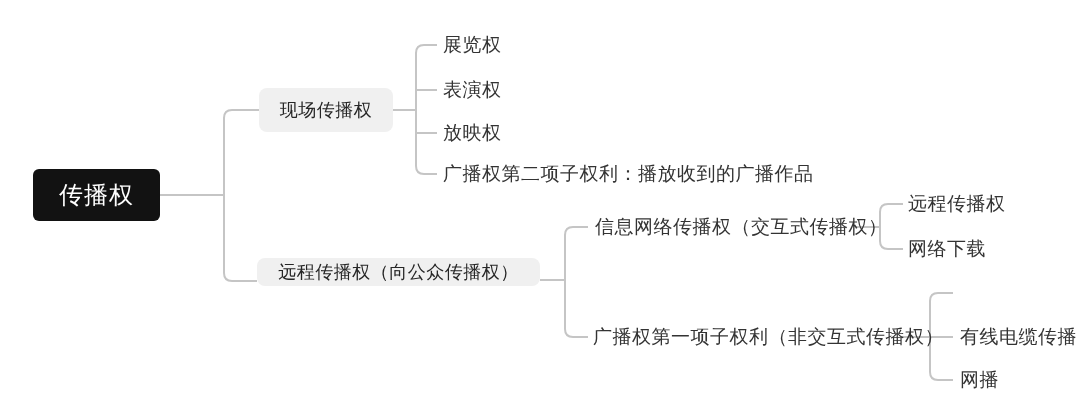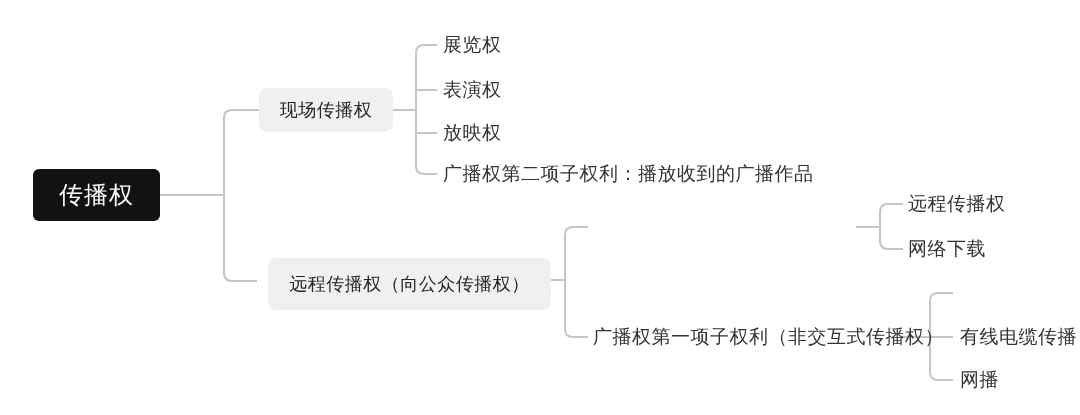--- a/index.html
+++ b/index.html
@@ -76,27 +76,28 @@
 
     <path d="M902 337 H931"></path>
     <path d="M953 293 H938 Q930 293 930 301 V372 Q930 380 938 380 H953"></path>
     <path d="M930 337 H953"></path>
   </svg>
 
   <div class="node root" style="left:33px;top:169px;width:127px;height:52px">传播权</div>
 
   <div class="node branch" style="left:259px;top:88px;width:134px;height:44px">现场传播权</div>
 
-  <div class="node branch" style="left:268px;top:258px;width:283px;height:52px">远程传播权（向公众传播权）</div>
+  <div class="node branch" style="left:257px;top:258px;width:283px;height:28px">远程传播权（向公众传播权）</div>
 
   <div class="leaf" style="left:443px;top:45px">展览权</div>
   <div class="leaf" style="left:443px;top:90px">表演权</div>
   <div class="leaf" style="left:443px;top:133px">放映权</div>
   <div class="leaf" style="left:443px;top:174px">广播权第二项子权利：播放收到的广播作品</div>
 
+  <div class="leaf" style="left:595px;top:227px">信息网络传播权（交互式传播权）</div>
   <div class="leaf" style="left:593px;top:337px">广播权第一项子权利（非交互式传播权）</div>
 
   <div class="leaf" style="left:908px;top:204px">远程传播权</div>
   <div class="leaf" style="left:908px;top:249px">网络下载</div>
 
   <div class="leaf" style="left:960px;top:337px">有线电缆传播</div>
   <div class="leaf" style="left:960px;top:380px">网播</div>
 </div>
 
 </body></html>

